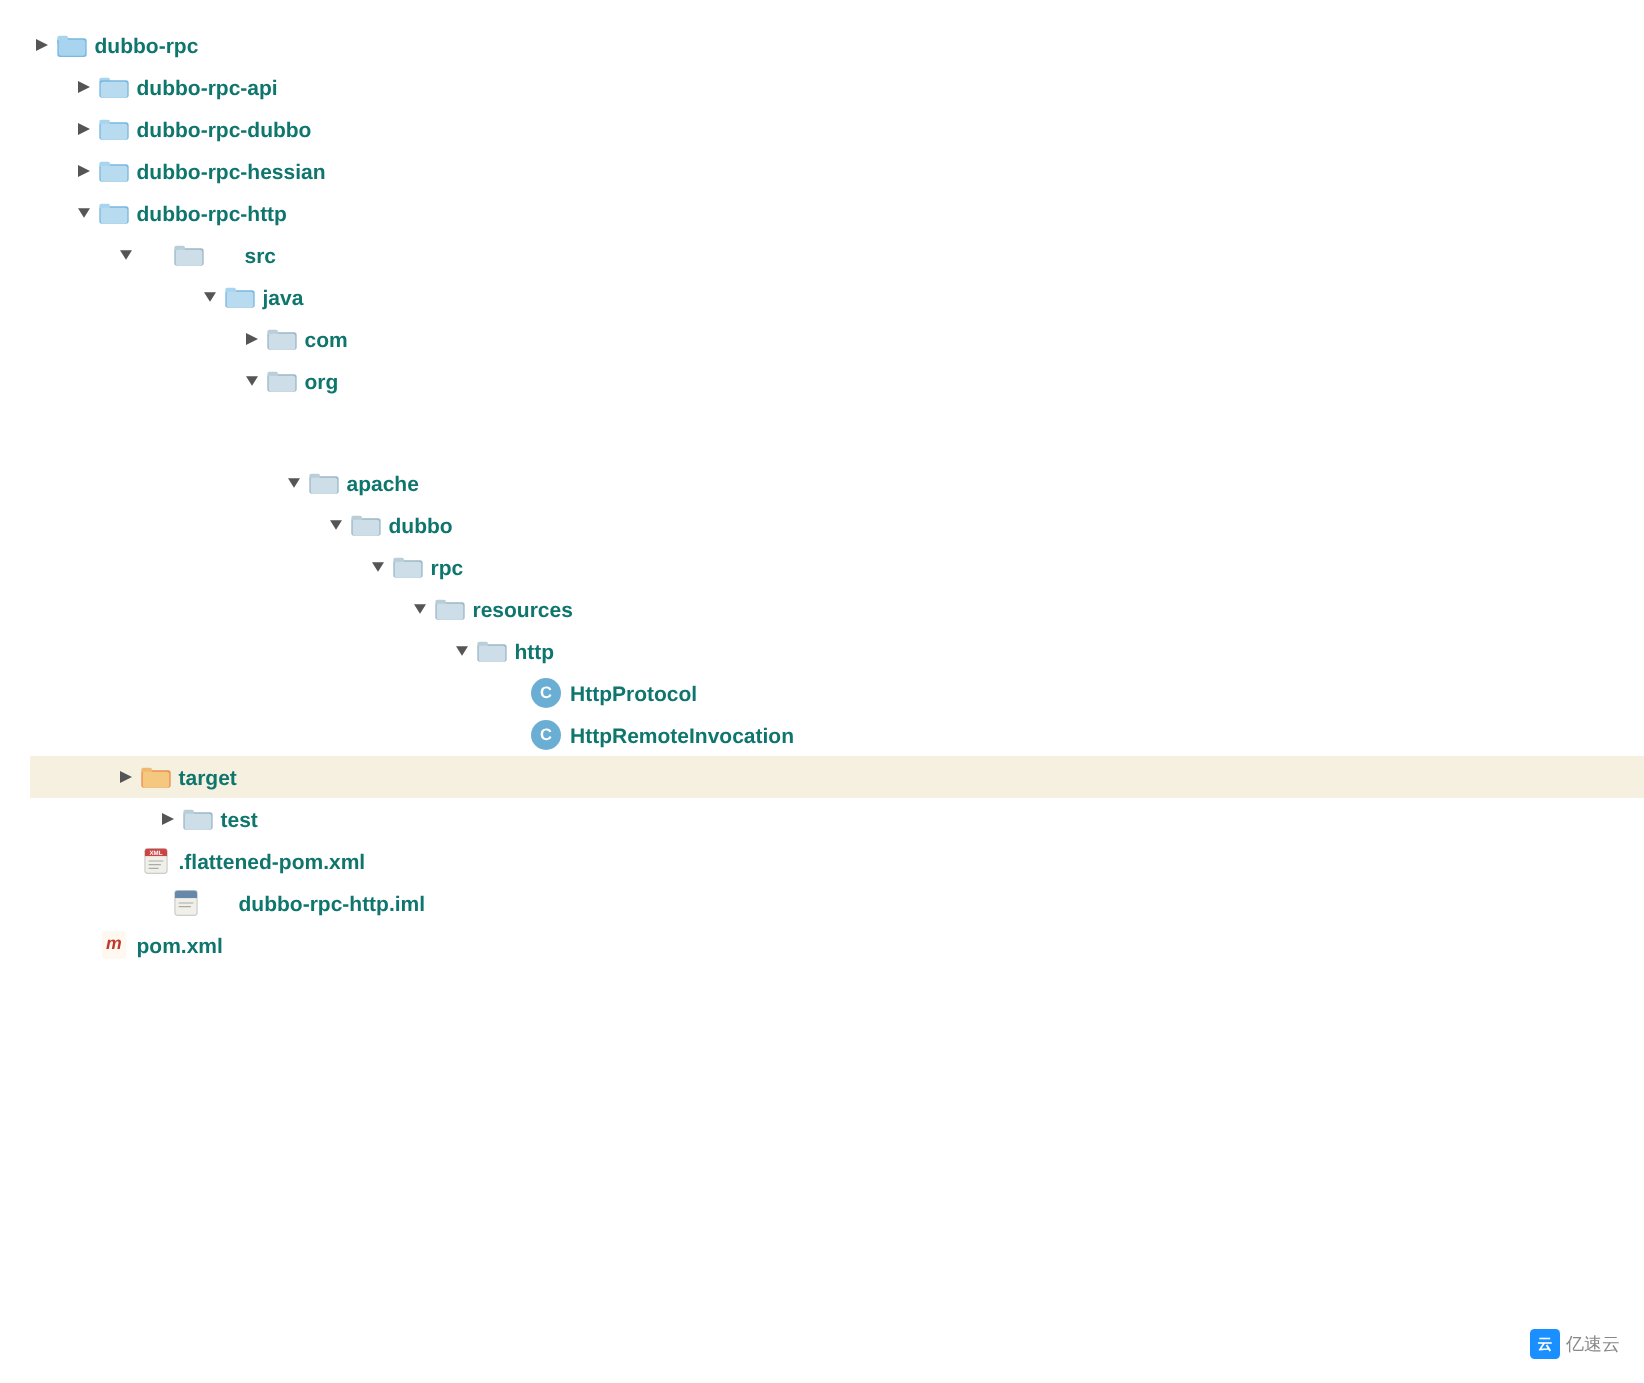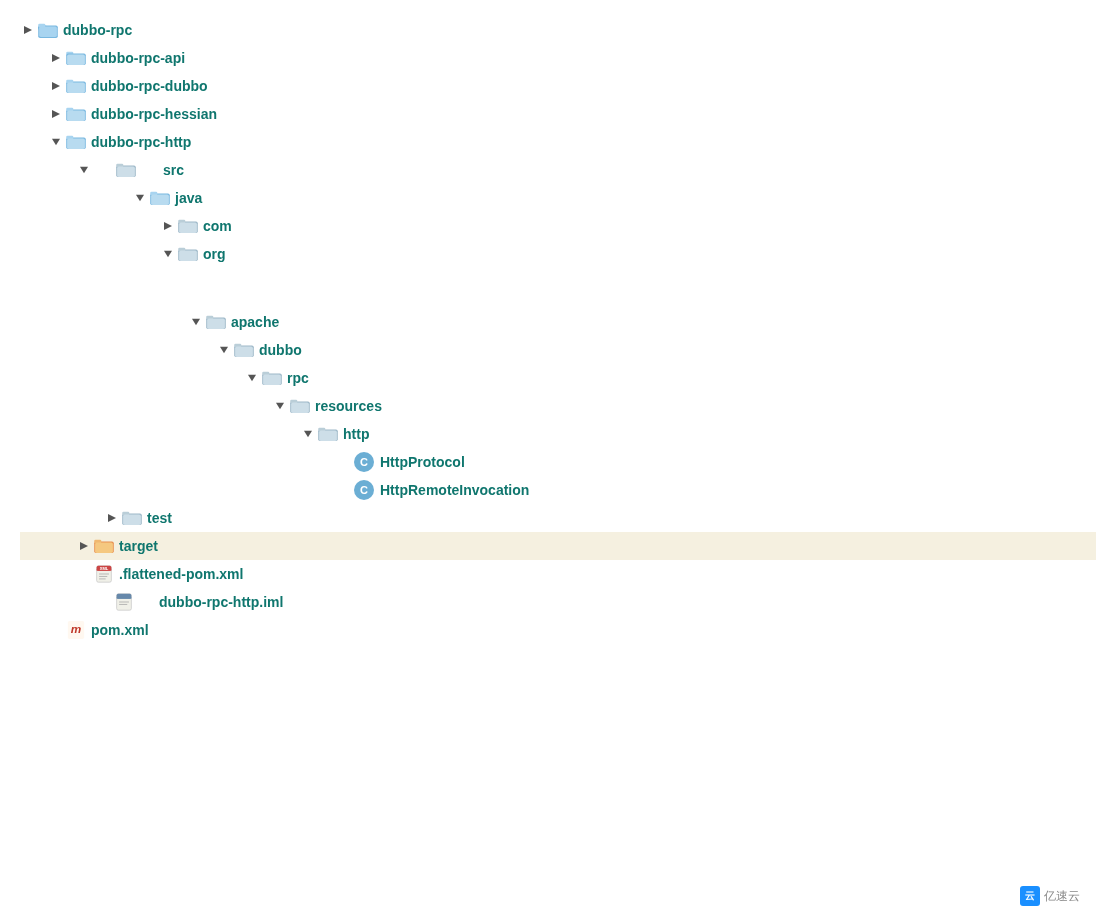--- a/index.html
+++ b/index.html
@@ -360,50 +360,50 @@
     <span class="item-label">HttpProtocol</span>
   </div>
 
   <div class="tree-item" style="padding-left: 316px;">
     <span class="toggle" style="width:16px;"></span>
     <span class="class-icon">C</span>
     <span class="item-label">HttpRemoteInvocation</span>
   </div>
 
 
-  <div class="tree-item" style="padding-left: 84px;">
-    <span class="toggle">
-      <svg viewBox="0 0 8 8" fill="#555">
-          <polygon points="0,0 8,4 0,8"></polygon>
-        </svg>
-    </span>
-    <span class="folder-icon">
-      <svg viewBox="0 0 22 18" xmlns="http://www.w3.org/2000/svg">
-        <rect x="0" y="4" width="22" height="13" rx="2" fill="#9db8c8"></rect>
-        <rect x="0" y="2" width="8" height="4" rx="1.5" fill="#baced8"></rect>
-        <rect x="1" y="5" width="20" height="12" rx="2" fill="#cddee8"></rect>
-      </svg>
-    </span>
-    <span class="item-label">test</span>
-  </div>
-
   <div class="tree-item highlighted" style="padding-left: 56px; background: #f5f0e0; width: 100%;">
     <span class="toggle">
       <svg viewBox="0 0 8 8" fill="#555">
           <polygon points="0,0 8,4 0,8"></polygon>
         </svg>
     </span>
     <span class="folder-icon">
       <svg viewBox="0 0 22 18" xmlns="http://www.w3.org/2000/svg">
         <rect x="0" y="4" width="22" height="13" rx="2" fill="#e89050"></rect>
         <rect x="0" y="2" width="8" height="4" rx="1.5" fill="#f0b870"></rect>
         <rect x="1" y="5" width="20" height="12" rx="2" fill="#f5c880"></rect>
       </svg>
     </span>
     <span class="item-label">target</span>
+  </div>
+
+  <div class="tree-item" style="padding-left: 84px;">
+    <span class="toggle">
+      <svg viewBox="0 0 8 8" fill="#555">
+          <polygon points="0,0 8,4 0,8"></polygon>
+        </svg>
+    </span>
+    <span class="folder-icon">
+      <svg viewBox="0 0 22 18" xmlns="http://www.w3.org/2000/svg">
+        <rect x="0" y="4" width="22" height="13" rx="2" fill="#9db8c8"></rect>
+        <rect x="0" y="2" width="8" height="4" rx="1.5" fill="#baced8"></rect>
+        <rect x="1" y="5" width="20" height="12" rx="2" fill="#cddee8"></rect>
+      </svg>
+    </span>
+    <span class="item-label">test</span>
   </div>
 
   <div class="tree-item" style="padding-left: 56px;">
     <span class="toggle" style="width:16px;"></span>
     <span class="file-icon">
       <svg viewBox="0 0 20 22" xmlns="http://www.w3.org/2000/svg" width="18" height="18">
         <rect x="1" y="1" width="18" height="20" rx="2" fill="#f0f0e8" stroke="#ccc" stroke-width="1"></rect>
         <rect x="1" y="1" width="18" height="6" rx="2" fill="#cc4444"></rect>
         <rect x="1" y="5" width="18" height="2" fill="#cc4444"></rect>
         <text x="10" y="6" text-anchor="middle" font-size="5" fill="white" font-weight="bold">XML</text>

